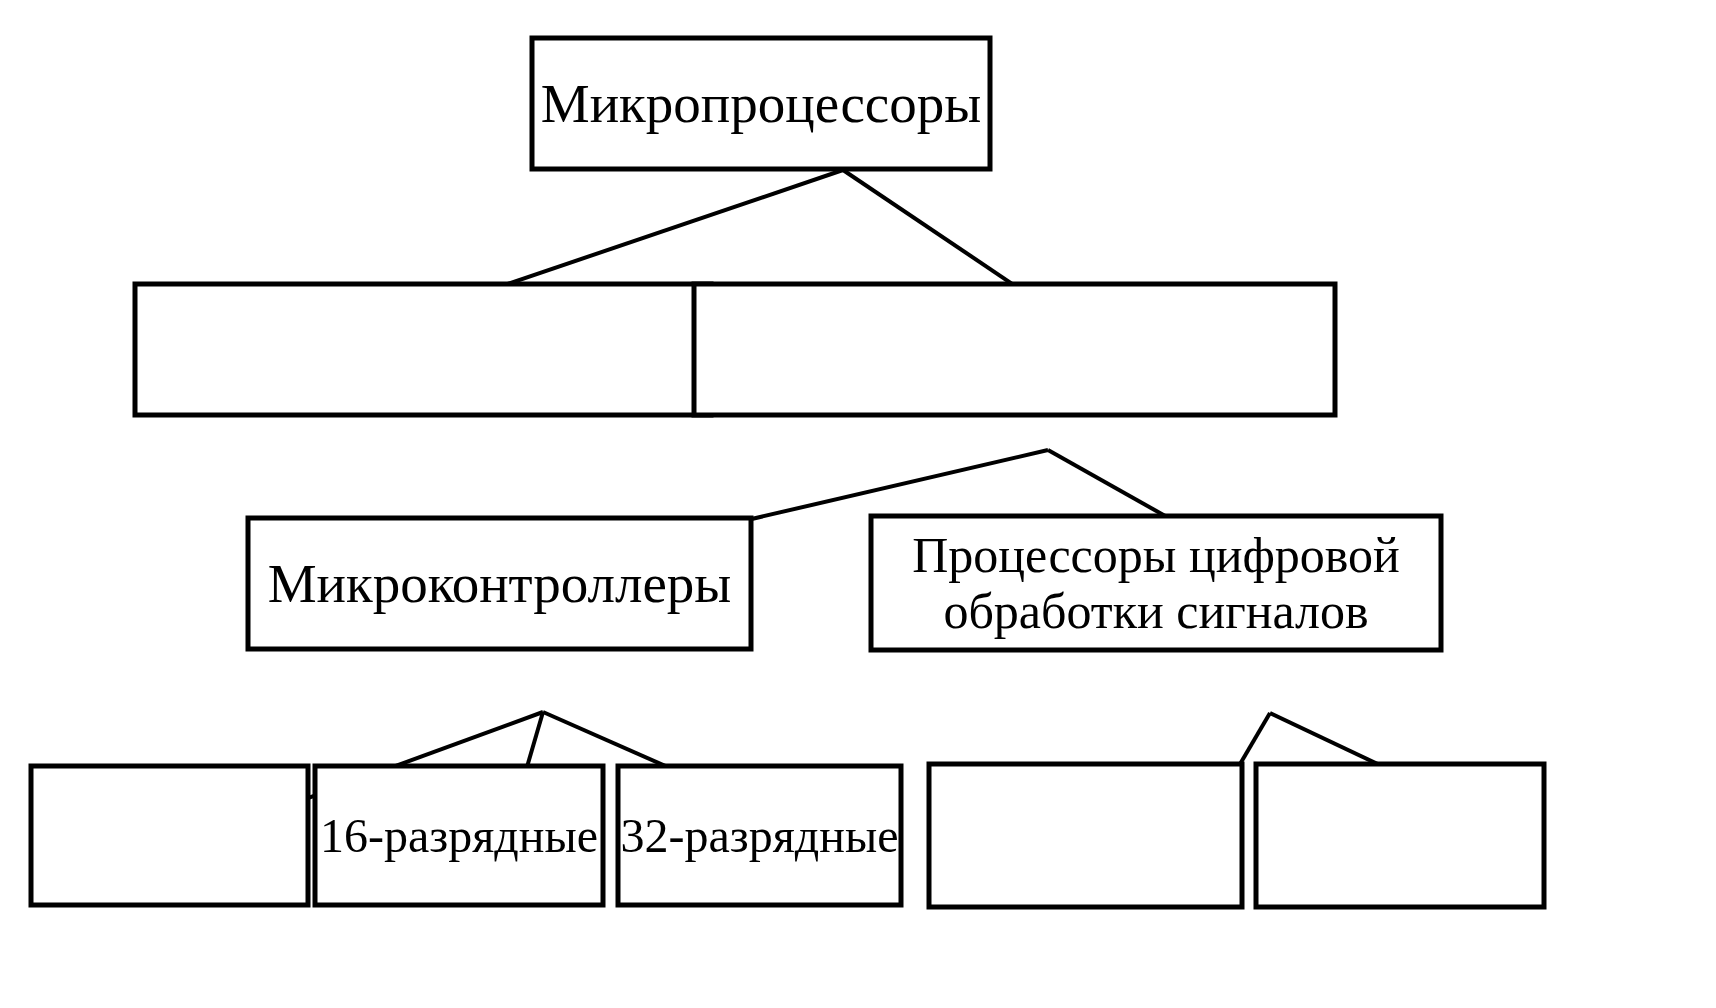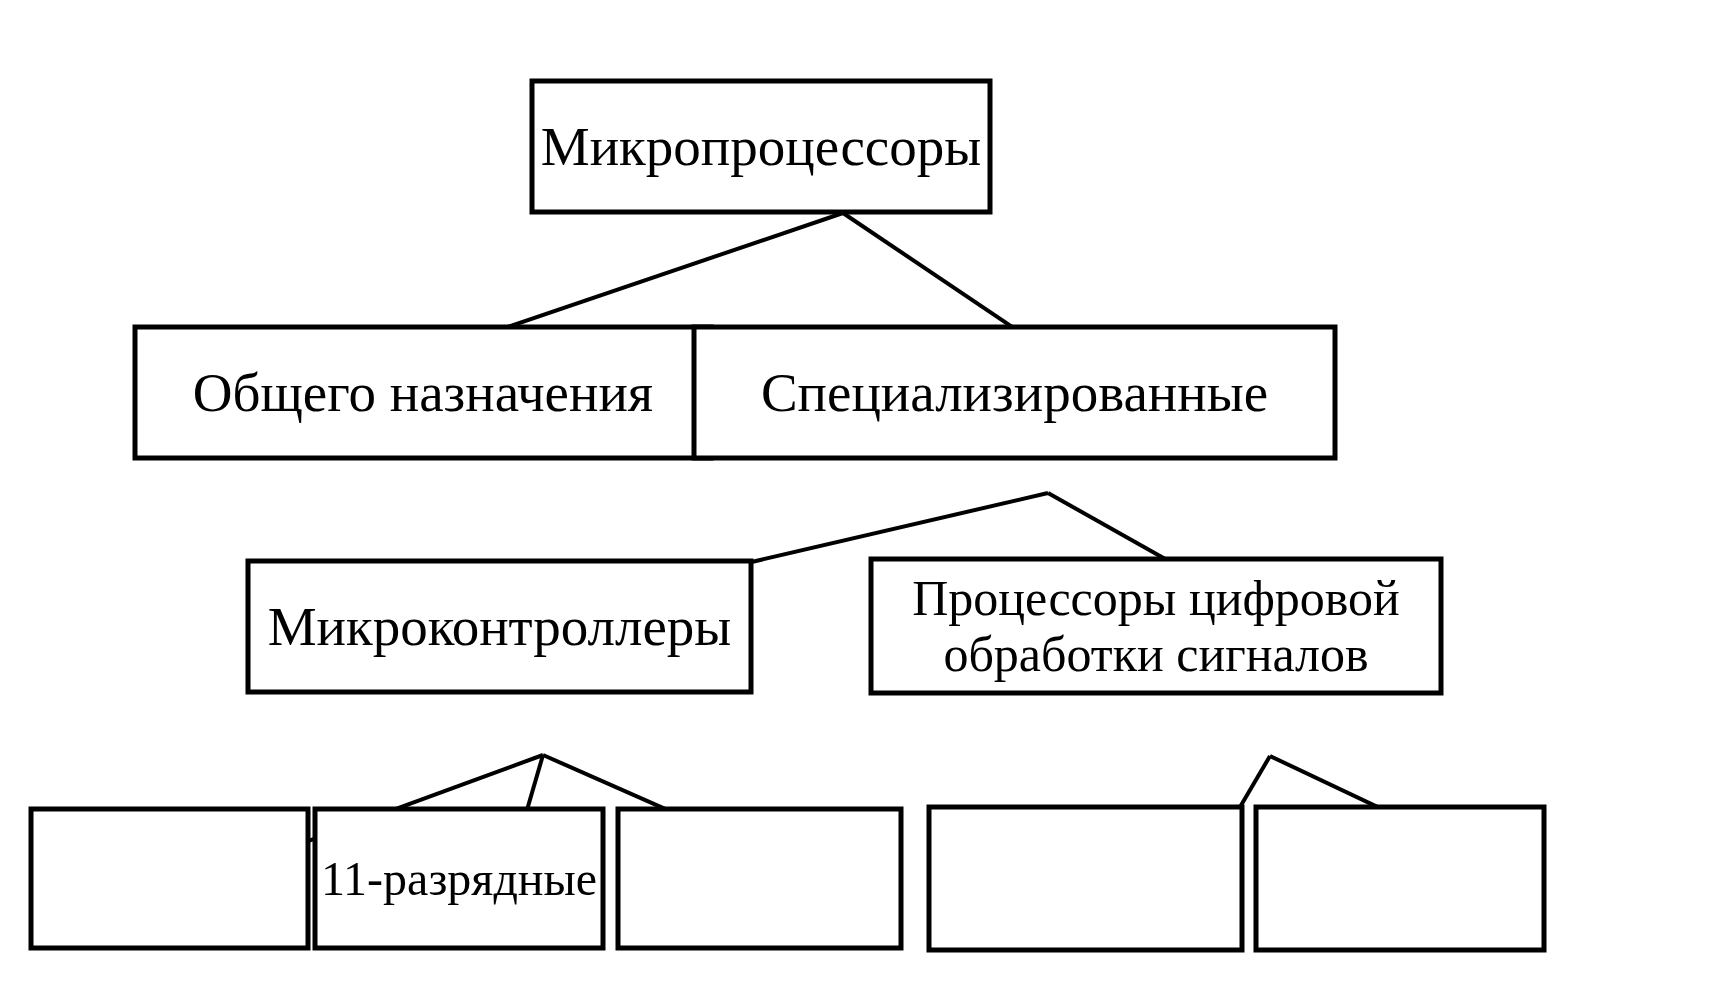--- a/index.html
+++ b/index.html
@@ -12,21 +12,20 @@
     width: 1716px;
     height: 1008px;
     overflow: hidden;
     font-family: "Liberation Serif", "DejaVu Serif", serif;
   }
   #diagram-root {
     position: relative;
     width: 1716px;
     height: 777px;
     background: #ffffff;
-    margin-top: 43px;
   }
   svg.diagram-canvas {
     position: absolute;
     left: 0;
     top: 0;
     width: 1716px;
     height: 1008px;
     display: block;
   }
   .node-rect {
@@ -85,28 +84,27 @@
       <rect class="node-rect" x="31" y="766" width="277" height="139"></rect>
       <rect class="node-rect" x="315" y="766" width="288" height="139"></rect>
       <rect class="node-rect" x="618" y="766" width="283" height="139"></rect>
       <rect class="node-rect" x="929" y="764" width="313" height="143"></rect>
       <rect class="node-rect" x="1256" y="764" width="288" height="143"></rect>
     </g>
   </svg>
 
   <div class="node-label size-lg" style="left:532px; top:38px; width:458px; height:131px;">Микропроцессоры</div>
 
-  <div class="node-label size-lg" style="left:135px; top:284px; width:576px; height:131px;">Общего назначения</div>
 
-  <div class="node-label size-lg" style="left:694px; top:284px; width:641px; height:131px;">Специализированные</div>
 
   <div class="node-label size-lg" style="left:248px; top:518px; width:503px; height:131px;">Микроконтроллеры</div>
 
   <div class="node-label size-md" style="left:871px; top:516px; width:570px; height:134px;text-align:center;">Процессоры цифровой
 обработки сигналов</div>
 
 
-  <div class="node-label size-sm" style="left:315px; top:766px; width:288px; height:139px;">11-разрядные</div>
+  <div class="node-label size-sm" style="left:315px; top:766px; width:288px; height:139px;">16-разрядные</div>
 
+  <div class="node-label size-sm" style="left:618px; top:766px; width:283px; height:139px;">32-разрядные</div>
 
 
 
 </div>
 
 </body></html>

